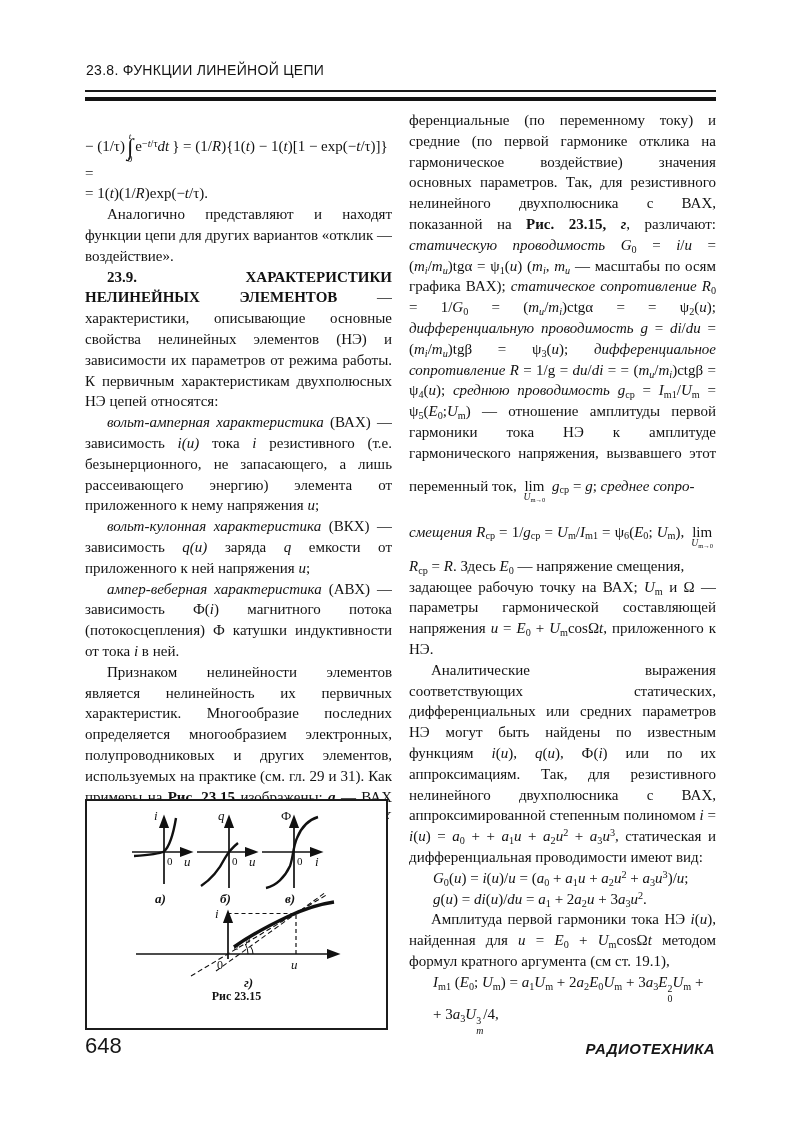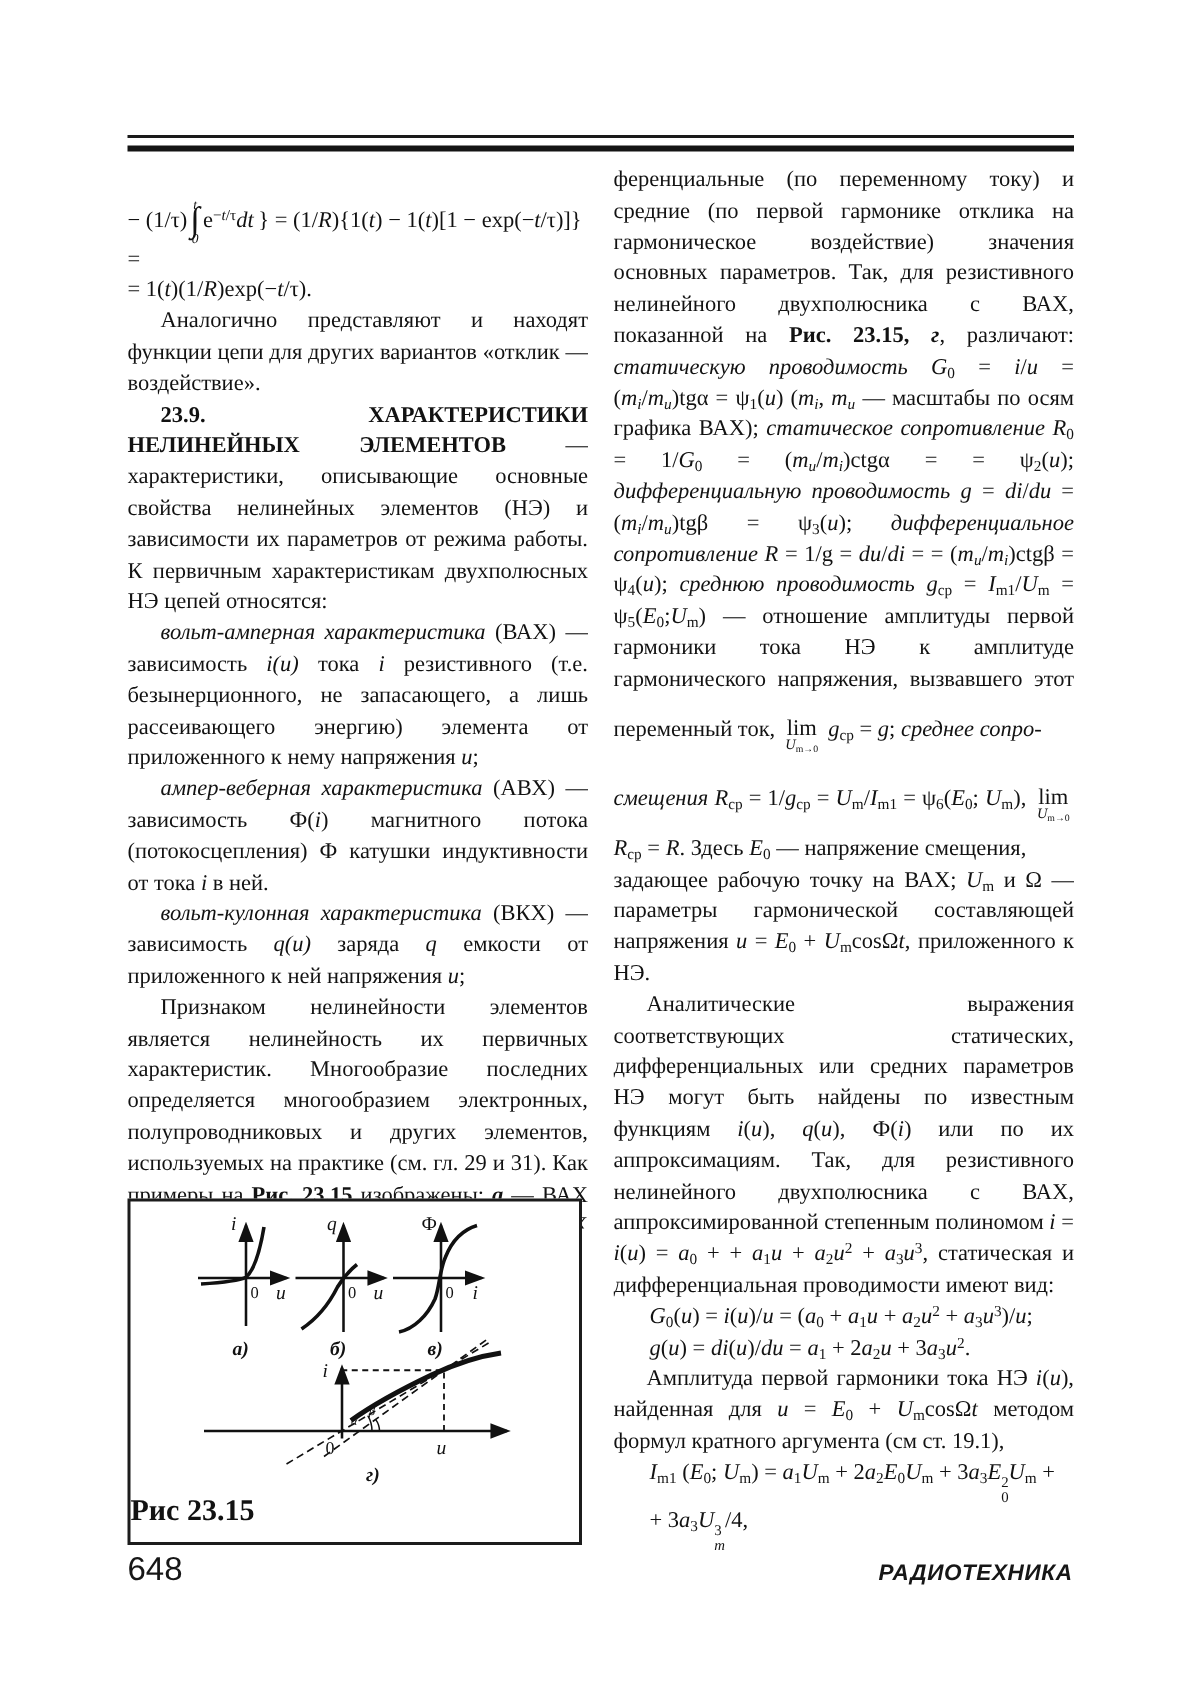--- a/index.html
+++ b/index.html
@@ -33,52 +33,53 @@
   .lim .l2{font-size:.64em;white-space:nowrap;}
 
   .intgrp{display:inline-flex;flex-direction:column;align-items:center;
        line-height:.72;vertical-align:middle;margin:0 2px;}
   .intgrp .ilim{font-size:.6em;font-style:italic;}
   .intgrp .isign{font-size:1.55em;}
 
   .figure-box{position:absolute;left:85px;top:799px;width:303px;height:231px;
        box-sizing:border-box;border:2px solid #1c1c1c;background:#fff;}
   .figure-box svg{position:absolute;left:1px;top:3px;}
-  .figure-caption{position:absolute;left:0;bottom:9px;width:100%;
-       font-weight:bold;font-size:20px;}
+  .figure-caption{position:absolute;left:0;bottom:24px;width:100%;text-align:center;
+       font-weight:bold;font-size:12px;}
 
   .page-num{position:absolute;left:85px;top:1033px;
        font-family:"Liberation Sans",sans-serif;font-size:22px;color:#161616;}
   .running-head{position:absolute;right:79px;top:1040px;
        font-family:"Liberation Sans",sans-serif;font-size:15px;font-weight:bold;
        font-style:italic;letter-spacing:.4px;color:#161616;}
 
   svg text{font-family:"Liberation Serif",serif;fill:#111;}
   .svg-it{font-style:italic;}
   .svg-tag{font-style:italic;font-weight:bold;font-size:13px;}
 </style>
 </head>
 <body>
 
 <div class="page">
 
+  <div class="header-title">23.8. ФУНКЦИИ ЛИНЕЙНОЙ ЦЕПИ</div>
   <div class="rule-thin"></div>
   <div class="rule-thick"></div>
 
   <div class="col col-left">
     <p class="formula-left">− (1/τ)<span class="intgrp">
           <span class="ilim">t</span>
           <span class="isign">∫</span>
           <span class="ilim">0</span>
         </span>e<sup>−<i>t</i>/τ</sup><i>dt</i> } = (1/<i>R</i>){1(<i>t</i>) − 1(<i>t</i>)[1 − exp(−<i>t</i>/τ)]} =<br>= 1(<i>t</i>)(1/<i>R</i>)exp(−<i>t</i>/τ).</p>
     <p class="para">Аналогично представляют и находят функции цепи для других вариантов «отклик — воздействие».</p>
     <p class="para"><b>23.9. ХАРАКТЕРИСТИКИ НЕЛИНЕЙНЫХ ЭЛЕМЕНТОВ</b> — характеристики, описывающие основные свойства нелинейных элементов (НЭ) и зависимости их параметров от режима работы. К первичным характеристикам двухполюсных НЭ цепей относятся:</p>
     <p class="para"><i>вольт-амперная характеристика</i> (ВАХ) — зависимость <i>i(u)</i> тока <i>i</i> резистивного (т.е. безынерционного, не запасающего, а лишь рассеивающего энергию) элемента от приложенного к нему напряжения <i>u</i>;</p>
+    <p class="para"><i>вольт-кулонная характеристика</i> (ВКХ) — зависимость <i>q(u)</i> заряда <i>q</i> емкости от приложенного к ней напряжения <i>u</i>;</p>
     <p class="para"><i>ампер-веберная характеристика</i> (АВХ) — зависимость Ф(<i>i</i>) магнитного потока (потокосцепления) Ф катушки индуктивности от тока <i>i</i> в ней.</p>
-    <p class="para"><i>вольт-кулонная характеристика</i> (ВКХ) — зависимость <i>q(u)</i> заряда <i>q</i> емкости от приложенного к ней напряжения <i>u</i>;</p>
     <p class="para">Признаком нелинейности элементов является нелинейность их первичных характеристик. Многообразие последних определяется многообразием электронных, полупроводниковых и других элементов, используемых на практике (см. гл. 29 и 31). Как примеры на <b>Рис. 23.15</b> изображены: <b><i>а</i></b> — ВАХ полупроводникового диода; <b><i>б</i></b> — ВКХ варактора;  — АВХ катушки с ферромагнитным сердечником (с пренебрежимо малыми потерями на гистерезис).</p>
 
   </div>
 
   <div class="col col-right">
     <p class="para-flat">ференциальные (по переменному току) и средние (по первой гармонике отклика на гармоническое воздействие) значения основных параметров. Так, для резистивного нелинейного двухполюсника с ВАХ, показанной на <b>Рис. 23.15, <i>г</i></b>, различают: <i>статическую проводимость</i> <i>G</i><sub>0</sub> = <i>i</i>/<i>u</i> = (<i>m<sub>i</sub></i>/<i>m<sub>u</sub></i>)tgα = ψ<sub>1</sub>(<i>u</i>) (<i>m<sub>i</sub></i>, <i>m<sub>u</sub></i> — масштабы по осям графика ВАХ); <i>статическое сопротивление</i> <i>R</i><sub>0</sub> = 1/<i>G</i><sub>0</sub> = (<i>m<sub>u</sub></i>/<i>m<sub>i</sub></i>)ctgα = = ψ<sub>2</sub>(<i>u</i>); <i>дифференциальную проводимость</i> <i>g</i> = <i>di</i>/<i>du</i> = (<i>m<sub>i</sub></i>/<i>m<sub>u</sub></i>)tgβ = ψ<sub>3</sub>(<i>u</i>); <i>дифференциальное сопротивление</i> <i>R</i> = 1/g = <i>du</i>/<i>di</i> = = (<i>m<sub>u</sub></i>/<i>m<sub>i</sub></i>)ctgβ = ψ<sub>4</sub>(<i>u</i>); <i>среднюю проводимость</i> <i>g</i><sub>ср</sub> = <i>I</i><sub>m1</sub>/<i>U</i><sub>m</sub> = ψ<sub>5</sub>(<i>E</i><sub>0</sub>;<i>U</i><sub>m</sub>) — отношение амплитуды первой гармоники тока НЭ к амплитуде гармонического напряжения, вызвавшего этот переменный ток, <span class="lim">
           <span class="l1">lim</span>
           <span class="l2"><i>U</i><sub>m→0</sub></span>
         </span> <i>g</i><sub>ср</sub> = <i>g</i>; <i>среднее сопро-</i></p>
     <p class="para-flat"><i>смещения</i> <i>R</i><sub>ср</sub> = 1/<i>g</i><sub>ср</sub> = <i>U</i><sub>m</sub>/<i>I</i><sub>m1</sub> = ψ<sub>6</sub>(<i>E</i><sub>0</sub>; <i>U</i><sub>m</sub>), <span class="lim">

